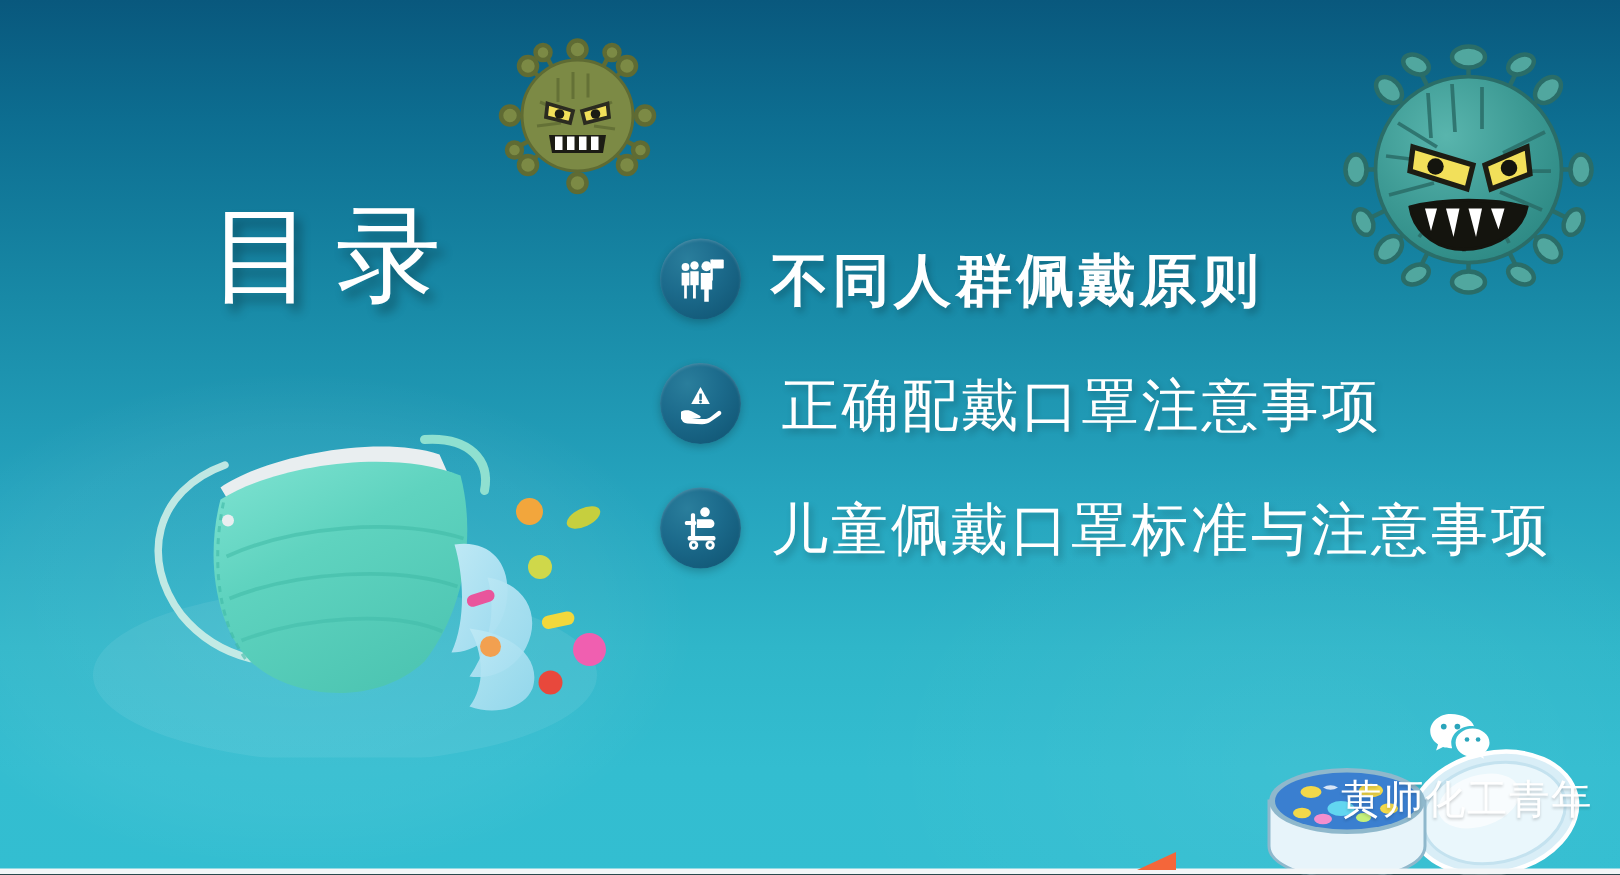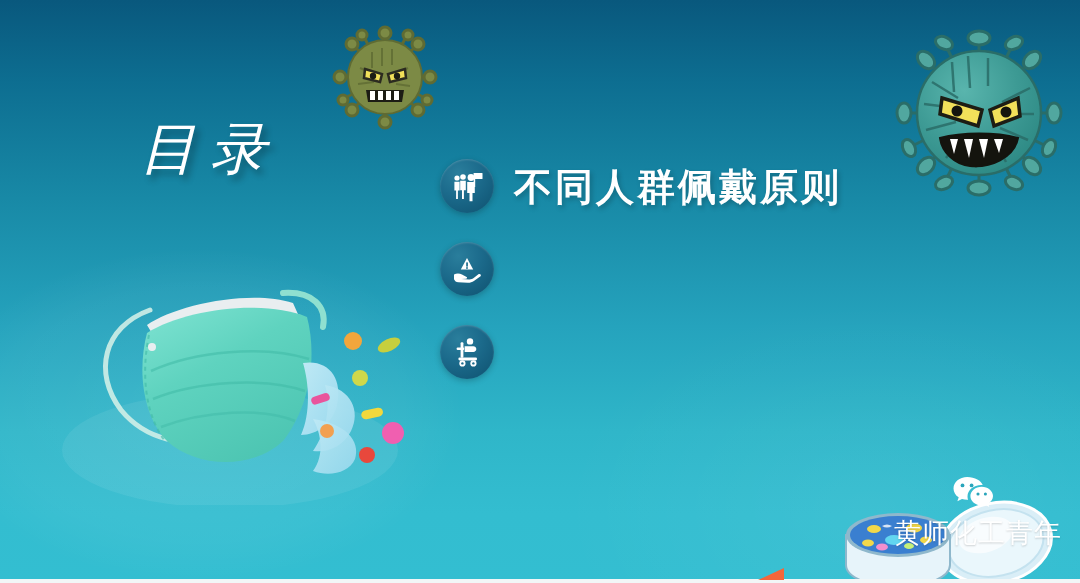--- a/index.html
+++ b/index.html
@@ -38,29 +38,28 @@
   .blob-b {
     left: 560px; top: 300px;
     width: 620px; height: 420px;
     background: radial-gradient(ellipse at 50% 50%, rgba(255,255,255,0.05) 0%, rgba(255,255,255,0) 70%);
   }
 
   
   .title {
     position: absolute;
     left: 140px;
-    top: 112px;
-    font-size: 56px;
+    top: 124px;
+    font-size: 70px;
     letter-spacing: 14px;
     color: #ffffff;
     font-weight: 400;
     text-shadow: 4px 5px 7px rgba(0,0,0,0.33);
     white-space: nowrap;
     font-family: "Liberation Serif", "DejaVu Serif", serif;
-    font-style: italic;
   }
 
   
   .toc {
     position: absolute;
     left: 440px;
     top: 143px;
     width: 620px;
   }
   .toc-item {
@@ -364,37 +363,39 @@
 
     <div class="toc-item indent">
       <span class="toc-icon">
         <svg width="34" height="34" viewBox="0 0 34 34" fill="#ffffff">
           <path d="M17 6 L23.2 17.4 H10.8 Z"></path>
           <rect x="16.2" y="10.4" width="1.7" height="4.2" fill="#1c6b8c"></rect>
           <circle cx="17" cy="16" r="0.95" fill="#1c6b8c"></circle>
           <path d="M4 22.5c2.6-1.4 5.6-1.3 8 .1l4.6 2.5c.8.4.6 1.5-.3 1.6l-5 .4 7.8.3c1.8.1 3.5-.5 4.9-1.6l4.4-3.5c.7-.6 1.7-.5 2.2.2.5.7.3 1.6-.4 2.1l-6.3 4.4c-1.8 1.3-4 1.9-6.2 1.8l-9.4-.5c-1.1 0-2.1-.4-3-1.1L4 27.2z"></path>
         </svg>
       </span>
+      <span class="toc-label">正确配戴口罩注意事项</span>
     </div>
 
 
     <div class="toc-item">
       <span class="toc-icon">
         <svg width="34" height="34" viewBox="0 0 34 34" fill="#ffffff">
           <circle cx="20" cy="6.4" r="3.2"></circle>
           <path d="M14.6 11.2h8.8c1.6 0 2.9 1.3 2.9 2.9s-1.3 2.9-2.9 2.9h-8.8z"></path>
           <rect x="10.6" y="7.2" width="2.8" height="15.6" rx="1"></rect>
           <rect x="6.6" y="12.4" width="7.6" height="2.6" rx="1"></rect>
           <rect x="8.4" y="22.4" width="18.6" height="3" rx="1.3"></rect>
           <circle cx="12.4" cy="28.4" r="3.1"></circle>
           <circle cx="23.4" cy="28.4" r="3.1"></circle>
           <circle cx="12.4" cy="28.4" r="1.2" fill="#1c6b8c"></circle>
           <circle cx="23.4" cy="28.4" r="1.2" fill="#1c6b8c"></circle>
         </svg>
       </span>
+      <span class="toc-label">儿童佩戴口罩标准与注意事项</span>
     </div>
 
   </div>
 
   <div class="petri">
     <svg width="260" height="92" viewBox="0 0 260 92">
 
       <ellipse cx="186" cy="44" rx="56" ry="40" transform="rotate(-12 186 44)" fill="#d9eef7" stroke="#ffffff" stroke-width="3"></ellipse>
       <ellipse cx="186" cy="44" rx="48" ry="33" transform="rotate(-12 186 44)" fill="#eaf7fc" stroke="#c4e2ef" stroke-width="2"></ellipse>
       <ellipse cx="176" cy="36" rx="28" ry="17" transform="rotate(-18 176 36)" fill="#ffffff" opacity="0.65"></ellipse>

